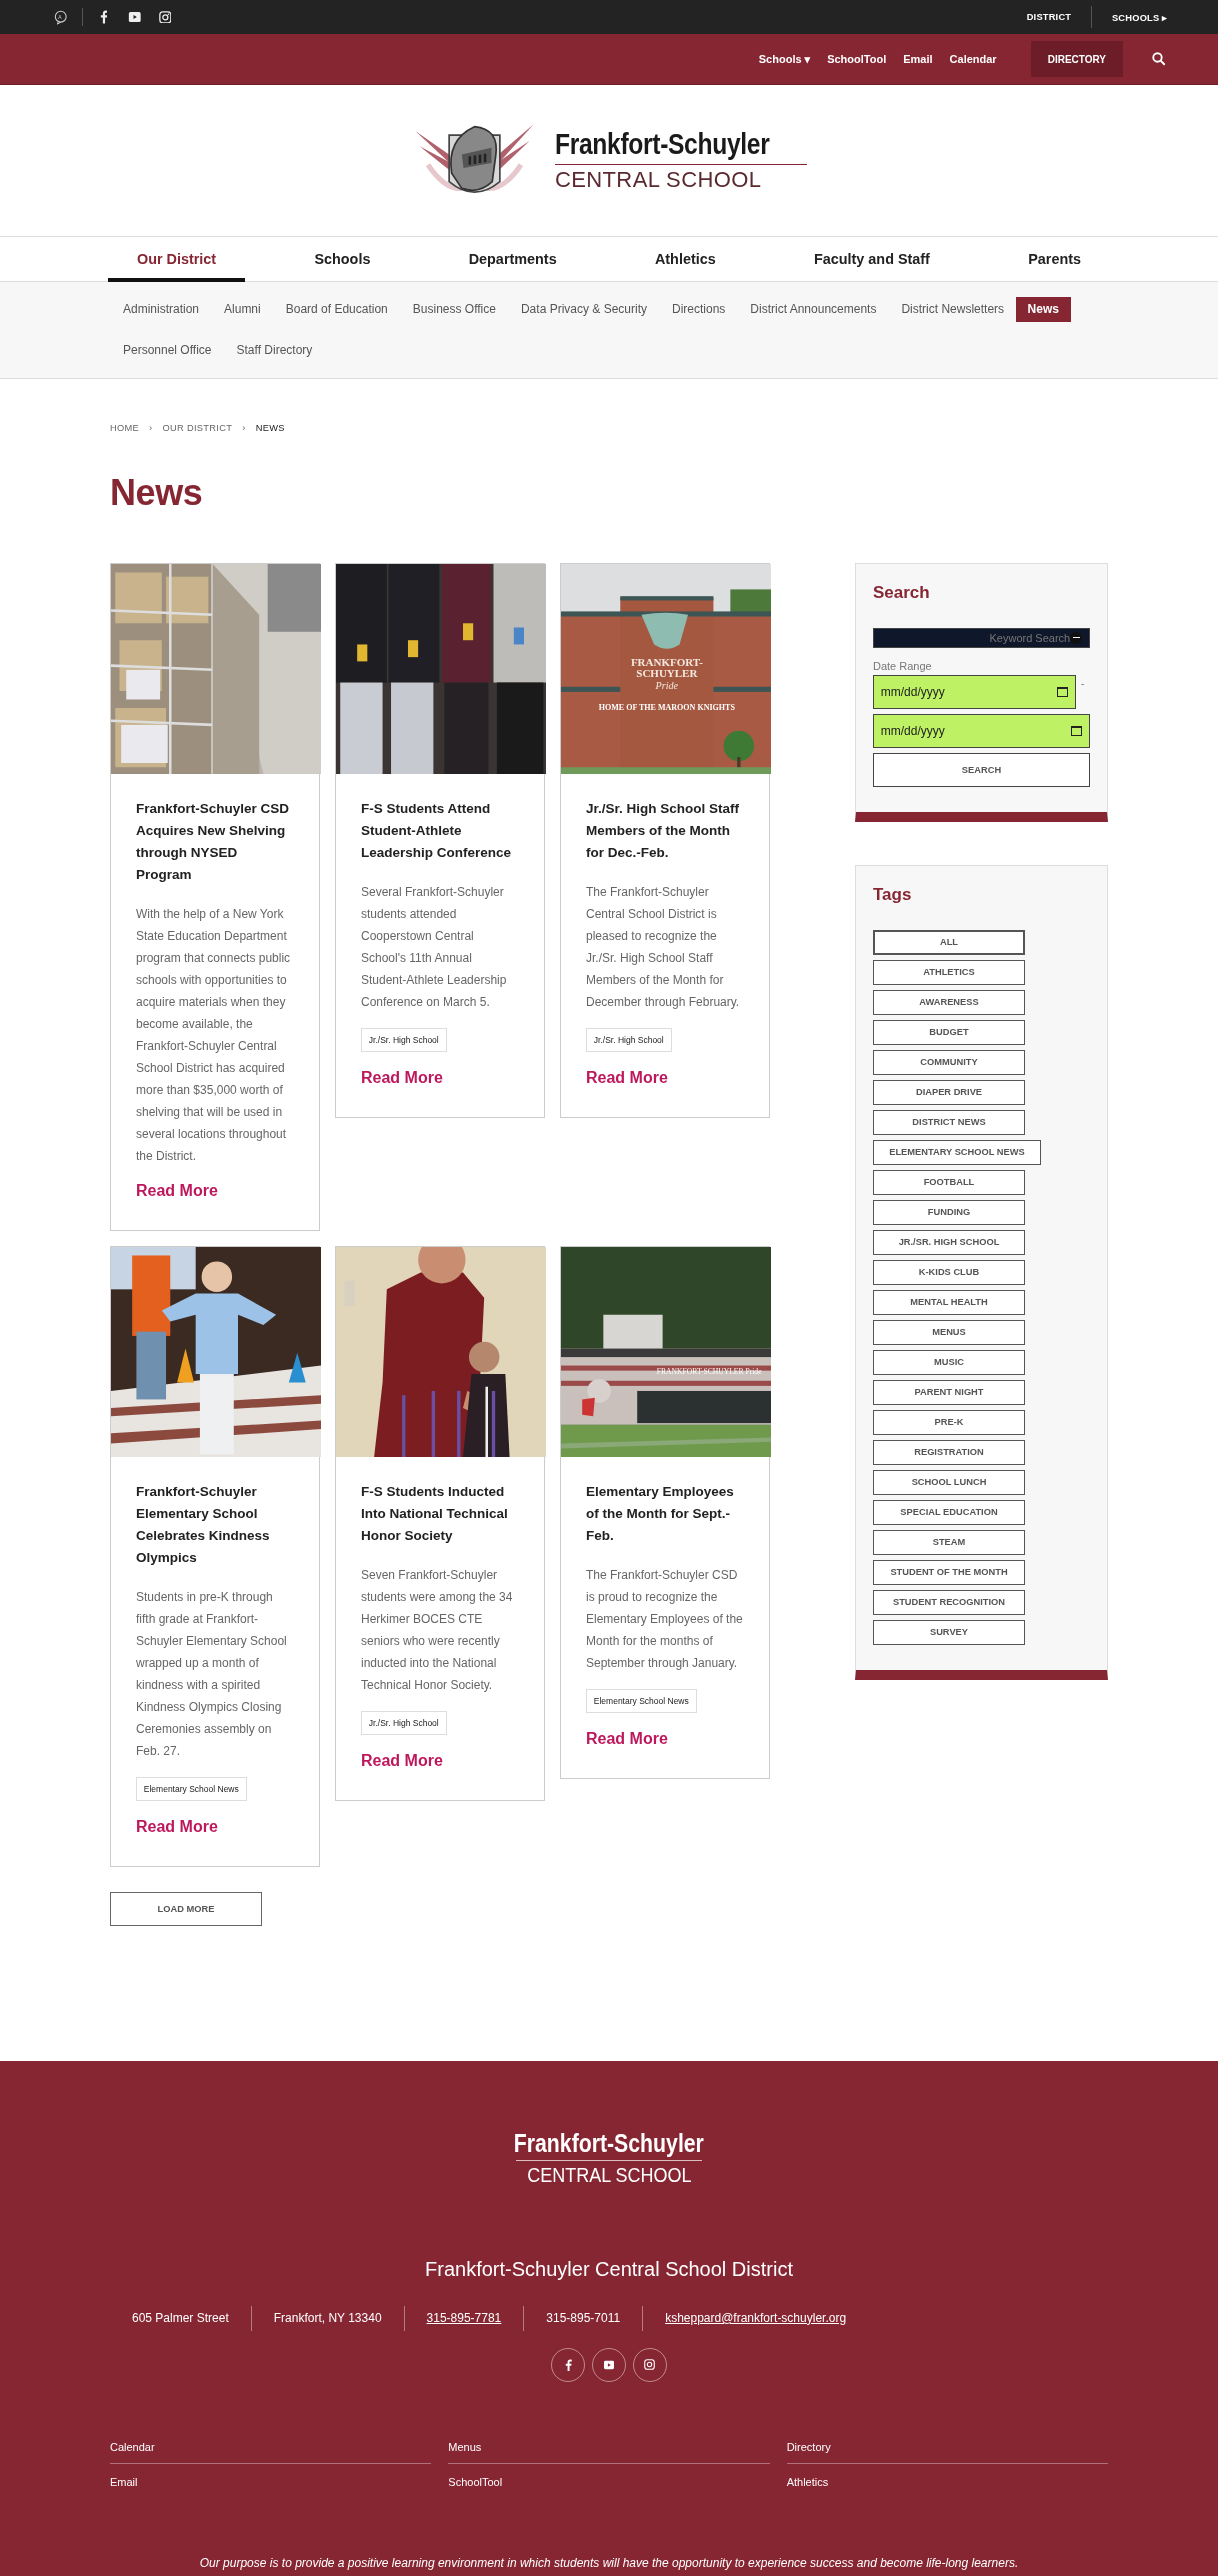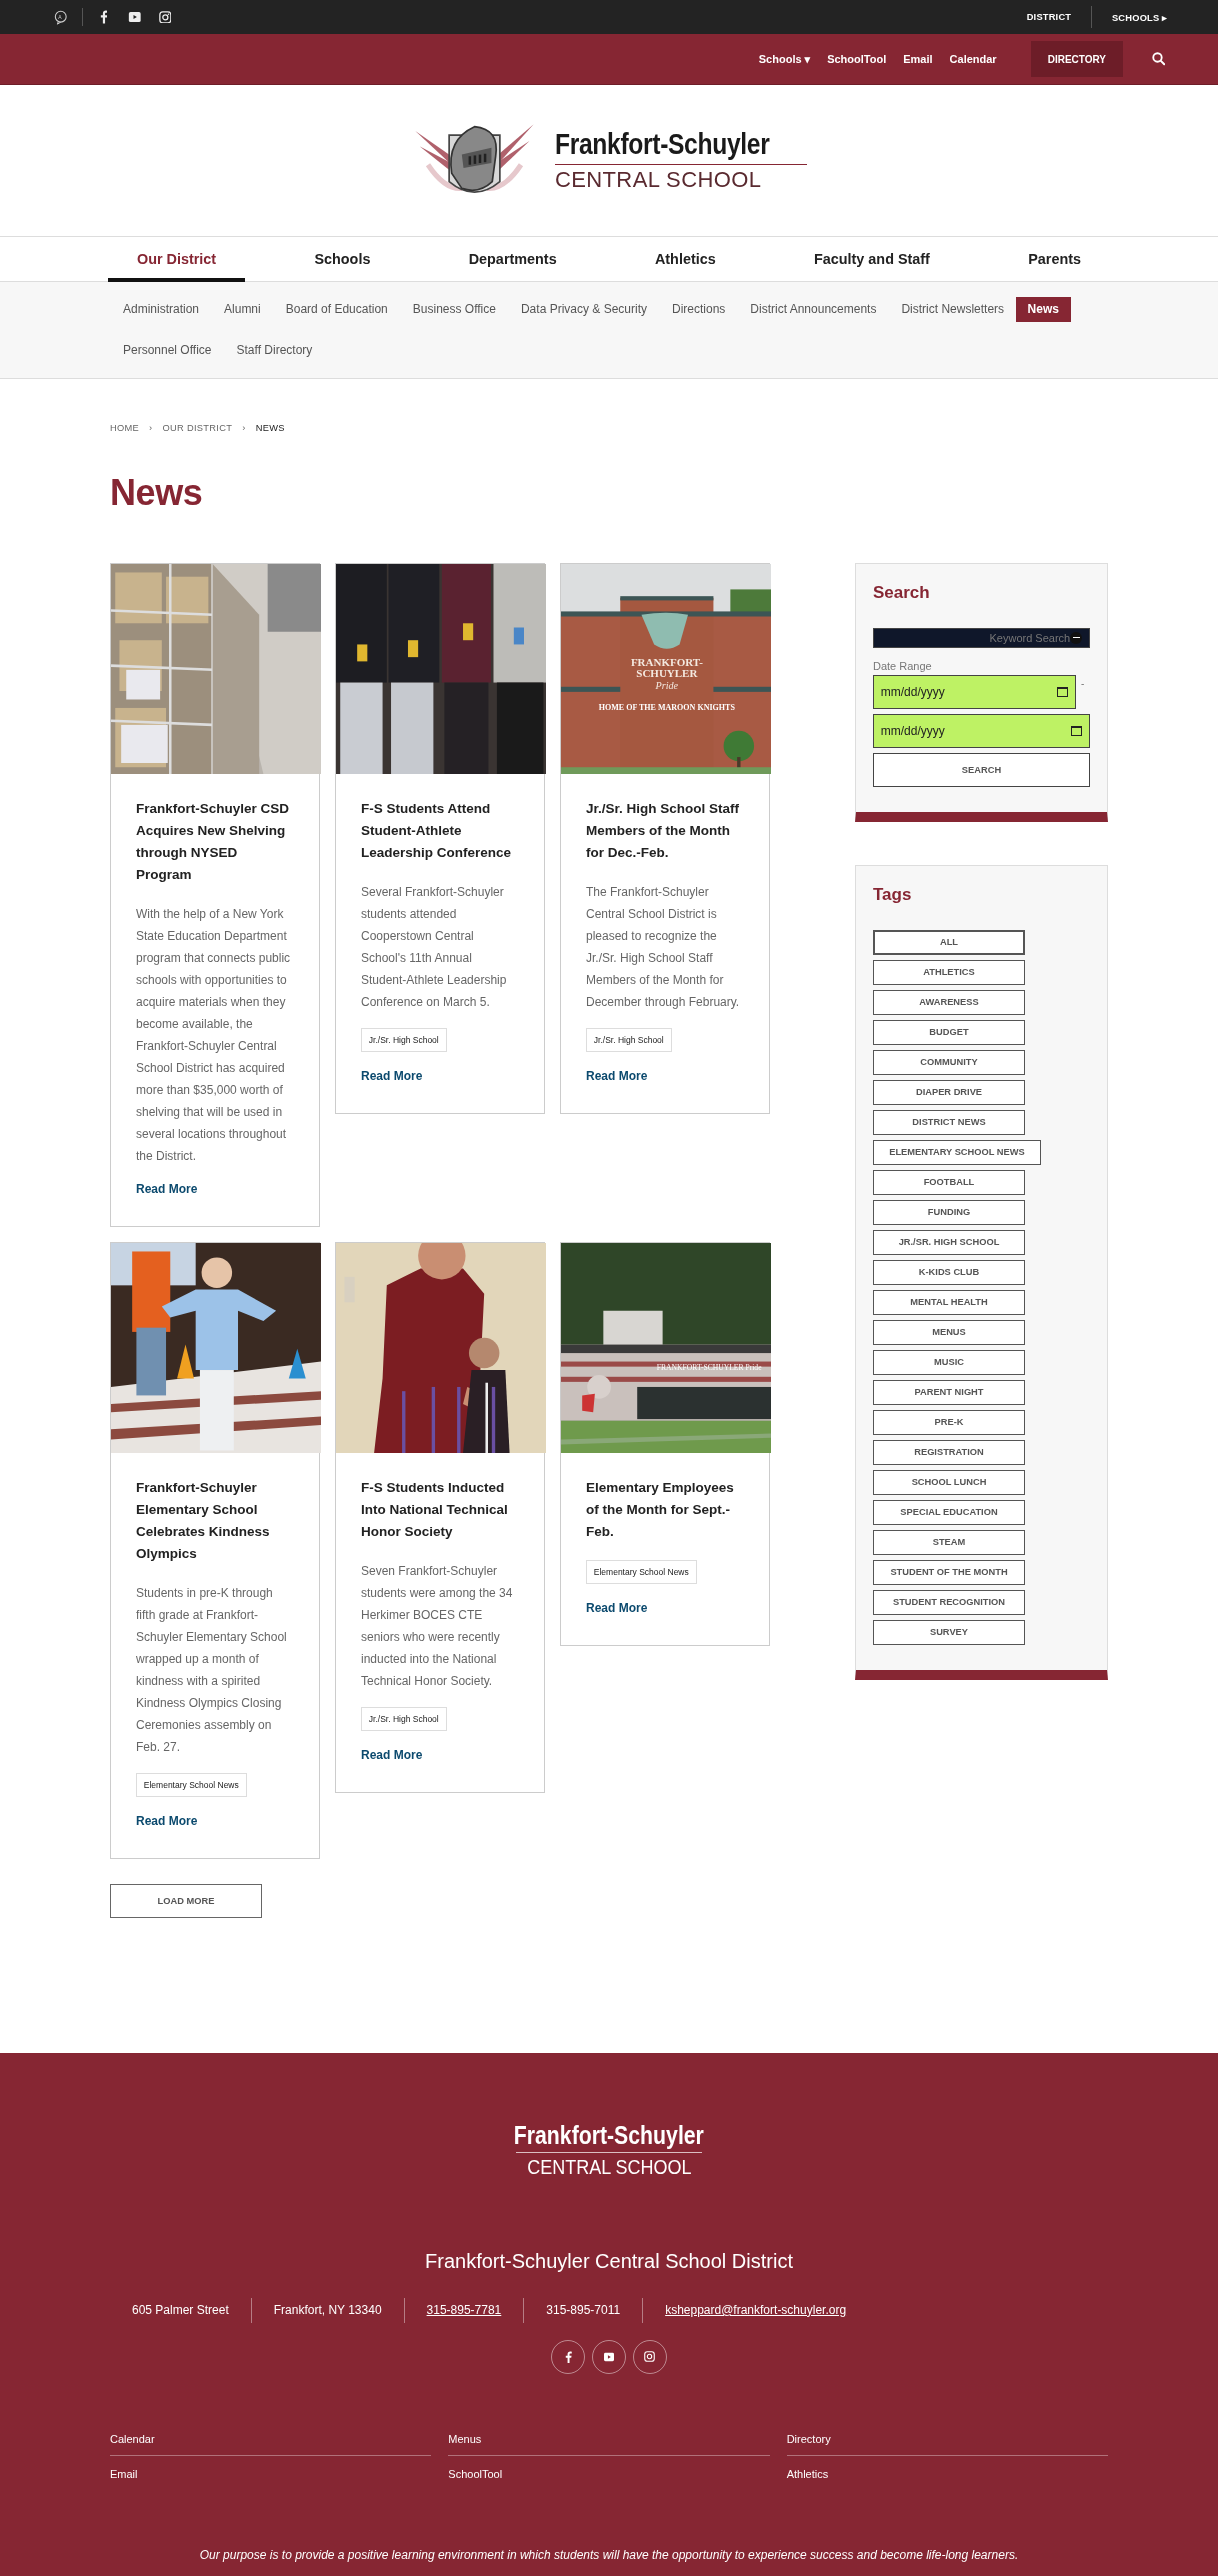--- a/index.html
+++ b/index.html
@@ -32,21 +32,21 @@
 .crumbs .cur{color:#222}
 h1.title{padding:39px 110px 0;font-size:36px;color:#862633;font-weight:bold;letter-spacing:-0.4px}
 .content{display:flex;padding:49px 110px 0;gap:85px}
 .grid{width:660px;display:grid;grid-template-columns:repeat(3,210px);gap:15px;align-items:start}
 .card{border:0.8px solid #ccc;background:#fff}
 .card .img{height:210px;overflow:hidden}
 .card .body{padding:24px 25px 30px}
 .card h3{font-size:13.5px;line-height:22px;color:#222;font-weight:bold;margin-bottom:17px}
 .card p{font-size:12px;line-height:22px;color:#666;margin-bottom:15px}
 .card .tag{display:inline-block;border:0.8px solid #ddd;padding:6px 6.8px;font-size:8.5px;color:#222;margin-bottom:17px;background:#fff}
-.card .rm{color:#0c4a6e;font-weight:bold;font-size:12px;display:block}
+.card .rm{color:#be185d;font-weight:bold;font-size:16px;display:block}
 .loadmore{margin:25px 0 0 110px;width:152px;height:34px;border:0.8px solid #666;font-size:9.3px;color:#555;display:flex;align-items:center;justify-content:center;font-weight:bold}
 .sidebar{width:254px}
 .panel{background:#f7f7f7;border:0.8px solid #ddd;border-bottom:10px solid #862633;padding:18.6px 17px 25px;margin-bottom:43px}
 .panel h2{font-size:17px;color:#862633;font-weight:bold;margin-bottom:25px}
 .kw{height:20px;border:0.8px solid #444;background:#0f172a;display:flex;align-items:center;justify-content:flex-end;padding:0 6.8px;font-size:11px;color:#777;margin-bottom:12px}
 .kw .clr{width:12px;height:12px;border-radius:50%;background:#111;position:relative}
 .kw .clr:after{content:"";position:absolute;left:2.5px;right:2.5px;top:5px;height:1.7px;background:#fff}
 .lbl{font-size:11px;color:#777;margin-bottom:3.4px}
 .date{height:34px;border:0.8px solid #444;background:#bef264;display:flex;align-items:center;justify-content:space-between;padding:0 6.8px;font-size:12px;color:#222;margin-bottom:5px}
 .date-row{display:flex;align-items:flex-start;gap:5px}
@@ -350,20 +350,21 @@
               <rect x="90" y="170" width="158" height="38" fill="#2b3130"></rect>
               <text x="175" y="150" font-size="9" fill="#fff" text-anchor="middle" font-family="Liberation Serif, serif">FRANKFORT-SCHUYLER Pride</text>
               <circle cx="45" cy="170" r="14" fill="#d8d0cc"></circle>
               <path d="M25 180 L40 178 L38 200 L25 198Z" fill="#c33"></path>
               <rect x="0" y="210" width="248" height="38" fill="#6f9a4c"></rect>
               <path d="M0 232 L248 225 L248 230 L0 238Z" fill="#8aa878"></path>
             </svg>
         </a>
         <div class="body">
           <h3>Elementary Employees of the Month for Sept.-Feb.</h3>
+          <p>The Frankfort-Schuyler CSD is proud to recognize the Elementary Employees of the Month for the months of September through January.</p>
           <span class="tag">Elementary School News</span>
           <a class="rm">Read More</a>
         </div>
       </div>
     </div>
     <a class="loadmore" style="margin-left:0">LOAD MORE</a>
   </div>
 
   <aside class="sidebar">
     <div class="panel">

